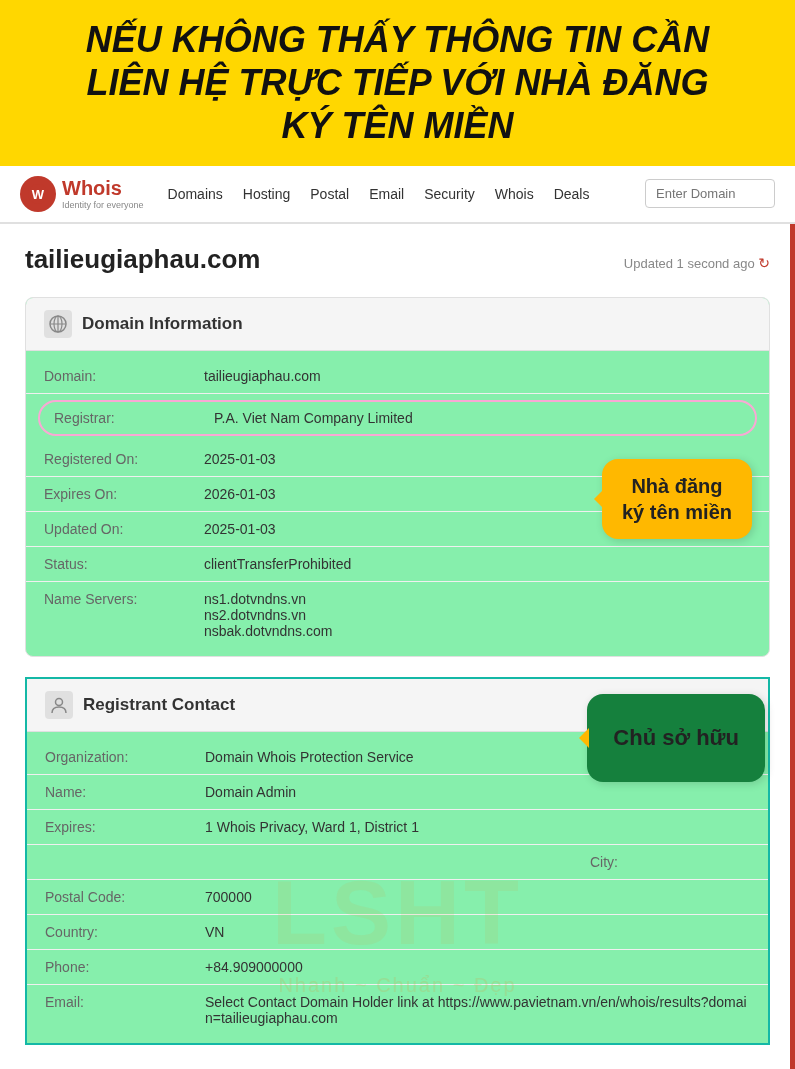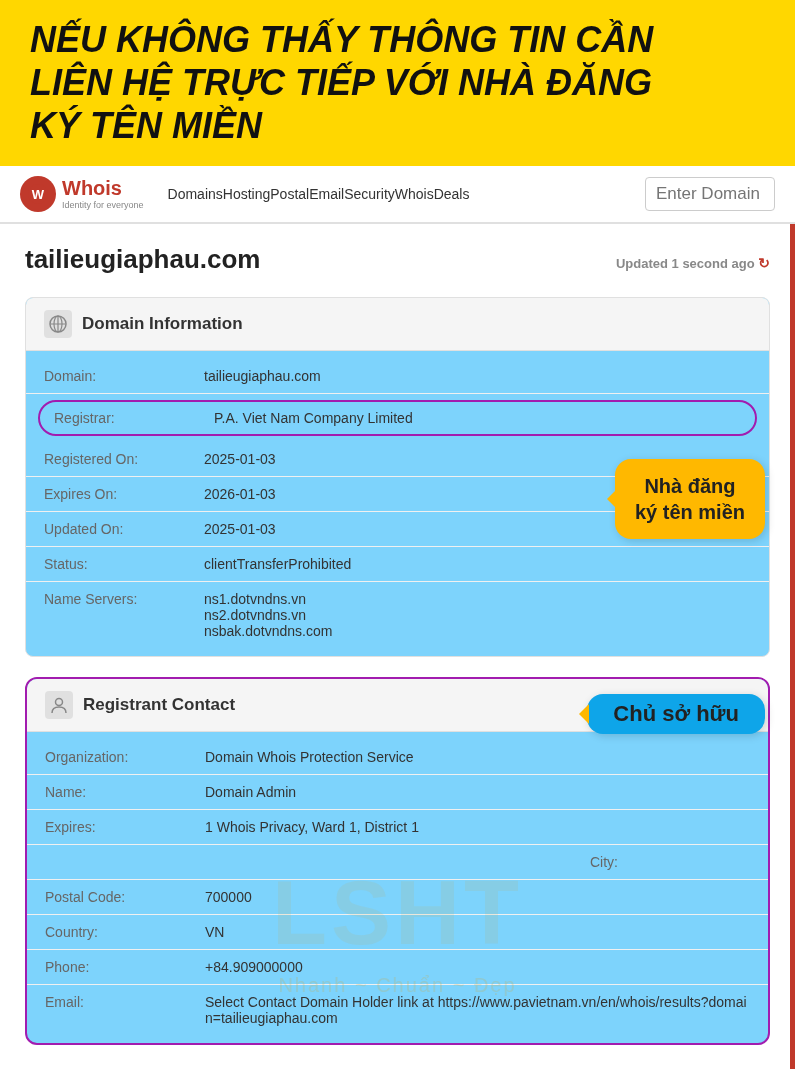--- a/index.html
+++ b/index.html
@@ -7,20 +7,21 @@
       font-family: Arial, sans-serif;
       background: #f0f0f0;
       width: 795px;
       min-height: 1069px;
     }
 
     
     .banner {
       background: #FFD700;
       padding: 18px 30px;
+      text-align: center;
     }
     .banner-text {
       font-size: 36px;
       font-weight: 900;
       color: #111;
       line-height: 1.2;
       text-transform: uppercase;
       font-style: italic;
     }
 
@@ -58,34 +59,35 @@
       font-size: 20px;
       font-weight: bold;
       color: #c0392b;
     }
     .logo-subtitle {
       font-size: 9px;
       color: #888;
     }
     .nav-links {
       display: flex;
+      gap: 20px;
       align-items: center;
       flex: 1;
     }
     .nav-link {
       font-size: 14px;
       color: #333;
       text-decoration: none;
       cursor: pointer;
     }
     .nav-search {
       border: 1px solid #ccc;
       border-radius: 4px;
       padding: 6px 10px;
-      font-size: 17px;
+      font-size: 13px;
       color: #aaa;
       width: 130px;
     }
 
     
     .main {
       background: #fff;
       margin: 0;
       padding: 20px 25px;
       min-height: 850px;
@@ -97,33 +99,32 @@
       font-weight: bold;
       color: #222;
       margin-bottom: 4px;
     }
     .domain-updated {
       font-size: 13px;
       color: #888;
       text-align: center;
       margin-top: -28px;
       margin-bottom: 0;
-      font-weight: bold;
     }
     .refresh-icon {
       color: #c0392b;
       font-size: 14px;
     }
 
     
     .card {
       border: 1px solid #e0e0e0;
       border-radius: 8px;
       margin-bottom: 20px;
-      background: #7dd3fc;
+      background: #86efac;
       overflow: hidden;
     }
     .card-header {
       background: #f5f5f5;
       padding: 12px 18px;
       display: flex;
       align-items: center;
       gap: 10px;
       border-bottom: 1px solid #e0e0e0;
     }
@@ -163,39 +164,39 @@
       color: #666;
     }
     .info-value {
       font-size: 14px;
       color: #333;
       flex: 1;
     }
 
     
     .registrar-row {
-      border: 2px solid #a21caf;
+      border: 2px solid #f9a8d4;
       border-radius: 20px;
       margin: 6px 12px;
       padding: 8px 14px;
       display: flex;
       align-items: center;
     }
     .registrar-row .info-label {
       color: #666;
     }
     .registrar-row .info-value {
       color: #333;
       font-weight: 500;
     }
 
     
     .tooltip-nha-dang-ky {
       position: absolute;
-      right: 30px;
+      right: 43px;
       top: 235px;
       background: #FFB800;
       border-radius: 16px;
       padding: 14px 20px;
       font-size: 20px;
       font-weight: bold;
       color: #222;
       text-align: center;
       line-height: 1.3;
       box-shadow: 2px 2px 8px rgba(0,0,0,0.15);
@@ -208,45 +209,45 @@
       top: 50%;
       transform: translateY(-50%);
       border: 10px solid transparent;
       border-right-color: #FFB800;
     }
 
     .tooltip-chu-so-huu {
       position: absolute;
       right: 30px;
       top: 470px;
-      background: #0ea5e9;
+      background: #15803d;
       border-radius: 16px;
-      padding: 6px 26px;
+      padding: 30px 26px;
       font-size: 22px;
       font-weight: bold;
       color: #222;
       text-align: center;
       line-height: 1.3;
       box-shadow: 2px 2px 8px rgba(0,0,0,0.15);
       z-index: 10;
     }
     .tooltip-chu-so-huu::before {
       content: '';
       position: absolute;
       left: -18px;
       top: 50%;
       transform: translateY(-50%);
       border: 10px solid transparent;
       border-right-color: #FFB800;
     }
 
     
     .registrant-card {
-      border: 2px solid #a21caf;
-      border-radius: 12px;
+      border: 2px solid #14b8a6;
+      border-radius: 0;
     }
 
     
     .watermark {
       position: absolute;
       bottom: 120px;
       left: 50%;
       transform: translateX(-50%);
       font-size: 90px;
       font-weight: 900;

